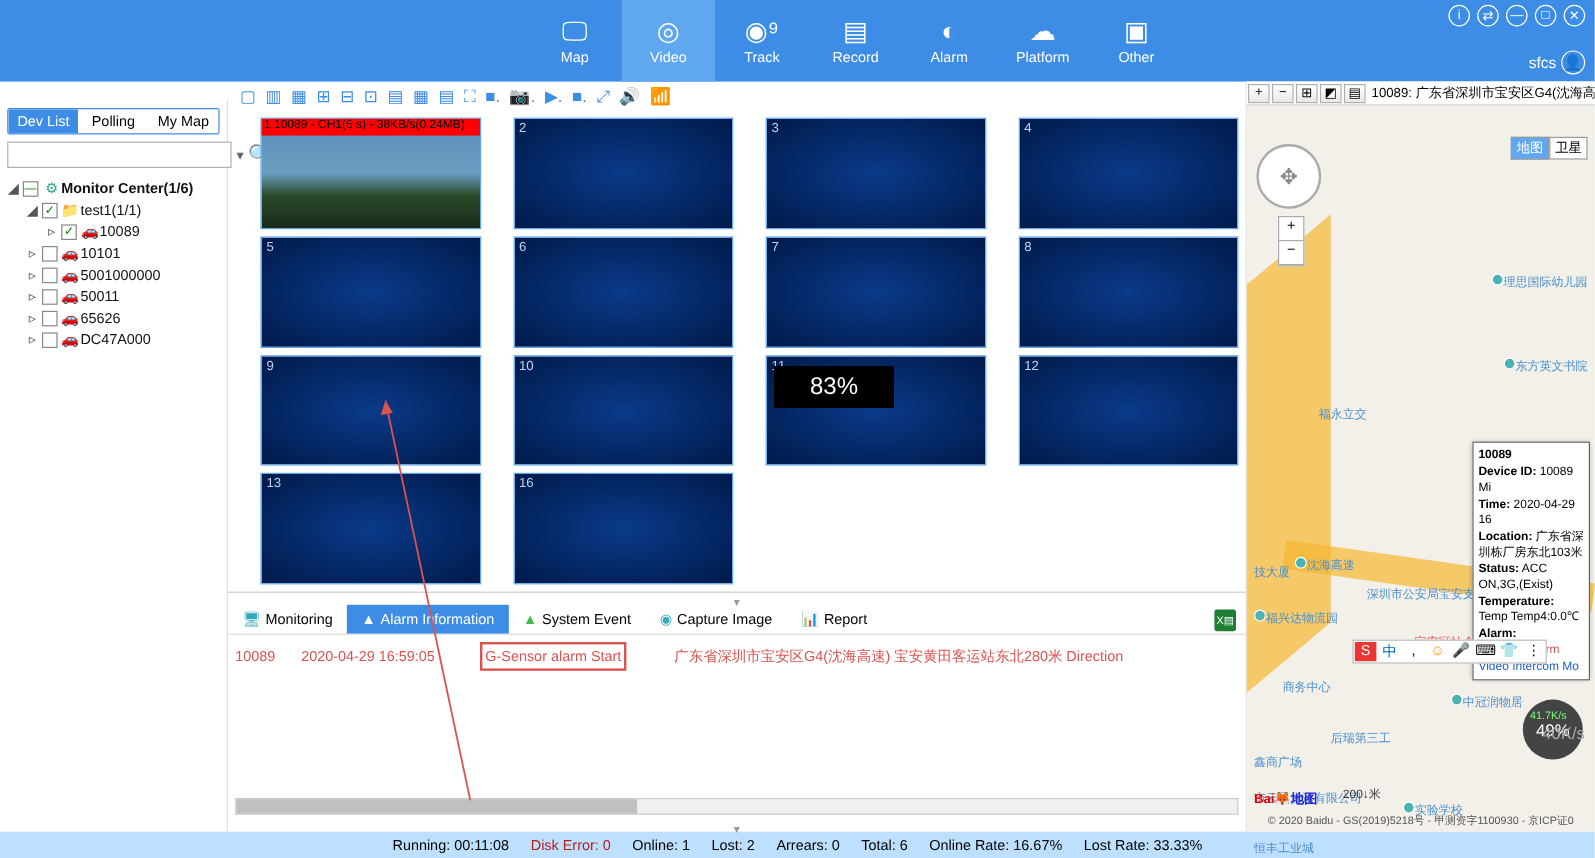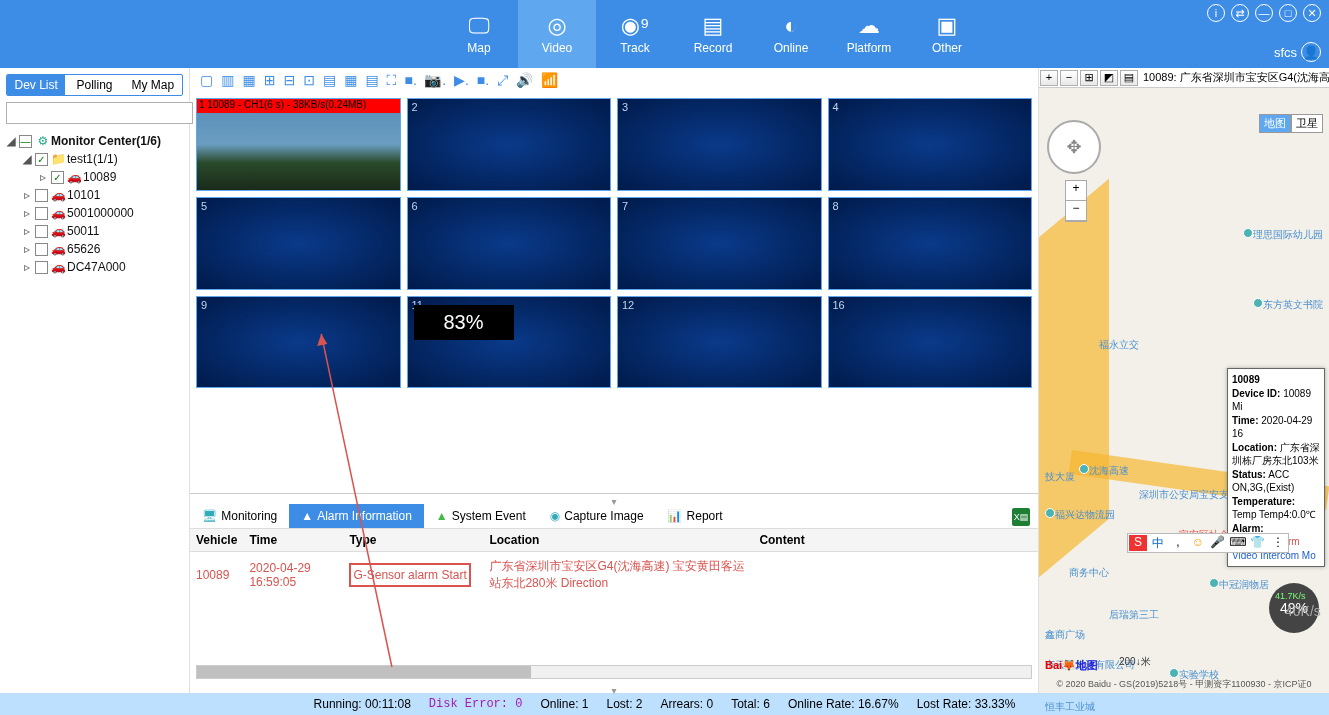--- a/index.html
+++ b/index.html
@@ -12,41 +12,41 @@
 .top-tab.active { background: #5fa8f0; }
 .top-tab .icon { font-size: 22px; margin-bottom: 2px; }
 .top-tab .lbl { font-size: 12px; }
 .top-right { position: absolute; right: 8px; top: 4px; display: flex; gap: 6px; align-items: center; }
 .top-right .circ { width: 18px; height: 18px; border: 1px solid #fff; border-radius: 50%; color: #fff; display: flex; align-items: center; justify-content: center; font-size: 11px; cursor: pointer; }
 .user-badge { position: absolute; right: 8px; top: 42px; color: #fff; font-size: 13px; display: flex; align-items: center; gap: 4px; }
 .user-badge .avatar { width: 20px; height: 20px; border: 1.5px solid #fff; border-radius: 50%; display: flex; align-items: center; justify-content: center; }
 
 
 .main { display: flex; height: calc(100% - 68px - 22px); }
-.left { width: 190px; border-right: 1px solid #e0e0e0; display: flex; flex-direction: column; }
+.left { width: 190px; border-right: 1px solid #e0e0e0; display: flex; flex-direction: column; margin-top: 16px; }
 .left-tabs { display: flex; border: 1px solid #3d8de6; border-radius: 2px; margin: 6px; overflow: hidden; }
 .left-tab { flex: 1; text-align: center; padding: 3px 0; font-size: 12px; cursor: pointer; }
 .left-tab.active { background: #3d8de6; color: #fff; }
 .search-row { display: flex; padding: 0 6px 6px; gap: 4px; align-items: center; }
 .search-row input { flex: 1; border: 1px solid #b0b0b0; height: 22px; padding: 0 4px; }
 .search-row .mag { font-size: 16px; color: #666; cursor: pointer; }
 
 .tree { padding: 2px 6px; }
 .tree-node { display: flex; align-items: center; padding: 2px 0; font-size: 12px; color: #111; }
 .tree-node .tri { width: 10px; text-align: center; color: #555; cursor: pointer; }
 .tree-node .chk { width: 13px; height: 13px; border: 1px solid #888; margin: 0 3px; display: flex; align-items: center; justify-content: center; font-size: 10px; color: green; }
 .tree-node .ico { width: 16px; text-align: center; }
 
 
 .center { flex: 1; display: flex; flex-direction: column; border-right: 1px solid #e0e0e0; position: relative; }
 .center-toolbar { height: 24px; display: flex; align-items: center; gap: 8px; padding: 0 10px; color: #3d8de6; }
 .center-toolbar span { cursor: pointer; font-size: 14px; }
 
 .video-grid { flex: 1; display: grid; grid-template-columns: repeat(4, 1fr); grid-template-rows: repeat(4, 1fr); gap: 6px; padding: 6px; position: relative; }
-.cell { background: radial-gradient(ellipse at center, #0a3a8a 0%, #001a4a 100%); position: relative; border: 1px solid #5fa8f0; }
+.cell { background: radial-gradient(ellipse at center, #0a3a8a 0%, #001a4a 100%); position: relative; border: 1px solid #5fa8f0; margin-left: 21px; }
 .cell .num { position: absolute; top: 2px; left: 4px; color: #c0d4f0; font-size: 11px; z-index: 2; }
 .cell .tophdr { position: absolute; top: 0; left: 0; right: 0; height: 14px; background: #f00; color: #000; font-size: 10px; padding: 0 2px; z-index: 3; }
 .cell.video { background: linear-gradient(#5a8db8 0%, #6a9dc0 50%, #2a4a2a 70%, #1a2a1a 100%); }
 .percent-overlay { position: absolute; background: #000; color: #fff; font-size: 20px; padding: 6px 30px; z-index: 10; }
 
 .arrow-svg { position: absolute; pointer-events: none; z-index: 20; }
 
 
 .btm-panel { border-top: 1px solid #ccc; height: 200px; display: flex; flex-direction: column; }
 .btm-tabs { display: flex; align-items: center; border-bottom: 1px solid #ddd; position: relative; }
@@ -84,21 +84,21 @@
 .map-road { position: absolute; background: #f7b731; }
 
 .speed-badge { position: absolute; right: 10px; bottom: 60px; width: 50px; height: 50px; border-radius: 50%; background: #444; color: #fff; display: flex; align-items: center; justify-content: center; font-size: 14px; }
 .scale-bar { position: absolute; left: 80px; bottom: 24px; font-size: 10px; color: #333; }
 .baidu-logo { position: absolute; left: 6px; bottom: 20px; font-size: 11px; font-weight: bold; }
 .baidu-logo .bai { color: #e00; }
 .map-copy { position: absolute; bottom: 2px; left: 4px; right: 4px; font-size: 9px; color: #555; text-align: center; white-space: nowrap; overflow: hidden; }
 
 
 .status-bar { height: 22px; background: #bee0ff; display: flex; align-items: center; justify-content: center; gap: 18px; font-size: 12px; }
-.status-bar .red { color: #a21caf; font-family: Liberation Mono, monospace; }
+.status-bar .red { color: #b91c1c; }
 
 .ime-bar { position: absolute; right: 40px; bottom: 140px; display: flex; gap: 2px; background: #fff; border: 1px solid #bbb; padding: 1px; z-index: 50; }
 .ime-bar span { width: 18px; height: 16px; text-align: center; font-size: 12px; }
 </style>
 </head>
 <body>
 
 <div class="top-header">
   <div class="top-tabs">
     <div class="top-tab">
@@ -112,21 +112,21 @@
     <div class="top-tab">
         <div class="icon">◉⁹</div>
         <div class="lbl">Track</div>
       </div>
     <div class="top-tab">
         <div class="icon">▤</div>
         <div class="lbl">Record</div>
       </div>
     <div class="top-tab">
         <div class="icon">◐</div>
-        <div class="lbl">Online</div>
+        <div class="lbl">Alarm</div>
       </div>
     <div class="top-tab">
         <div class="icon">☁</div>
         <div class="lbl">Platform</div>
       </div>
     <div class="top-tab">
         <div class="icon">▣</div>
         <div class="lbl">Other</div>
       </div>
   </div>
@@ -251,25 +251,31 @@
       <div class="cell">
           <span class="num">7</span>
         </div>
       <div class="cell">
           <span class="num">8</span>
         </div>
       <div class="cell">
           <span class="num">9</span>
         </div>
       <div class="cell">
+          <span class="num">10</span>
+        </div>
+      <div class="cell">
           <span class="num">11</span>
         <div class="percent-overlay" style="top:8px; left:6px;">83%</div>
       </div>
       <div class="cell">
           <span class="num">12</span>
+        </div>
+      <div class="cell">
+          <span class="num">13</span>
         </div>
       <div class="cell">
           <span class="num">16</span>
         </div>
     </div>
 
     <svg class="arrow-svg" style="top:24px; left:0; width:100%; height:100%;" viewBox="0 0 840 480">
       <line x1="200" y1="500" x2="130" y2="170" stroke="#d9534f" stroke-width="1.5"></line>
       <polygon points="130,170 126,182 136,180" fill="#d9534f"></polygon>
     </svg>
@@ -295,27 +301,20 @@
           </div>
         <div class="btm-tab">
             <span style="color:#4b4">📊</span>
             <span>Report</span>
           </div>
         <div class="export-btn">X▤</div>
       </div>
       <div style="flex:1; overflow:hidden; position:relative">
         <table class="alarm-table">
           <tbody>
-              <tr>
-            <th style="width:50px">Vehicle</th>
-            <th style="width:100px">Time</th>
-            <th style="width:140px">Type</th>
-            <th style="width:270px">Location</th>
-            <th>Content</th>
-          </tr>
           <tr>
             <td>10089</td>
             <td>2020-04-29 16:59:05</td>
             <td><span class="type-box">G-Sensor alarm Start</span></td>
             <td>广东省深圳市宝安区G4(沈海高速) 宝安黄田客运站东北280米 Direction</td>
             <td></td>
           </tr>
         </tbody>
           </table>
         <div class="tbl-scroll">

